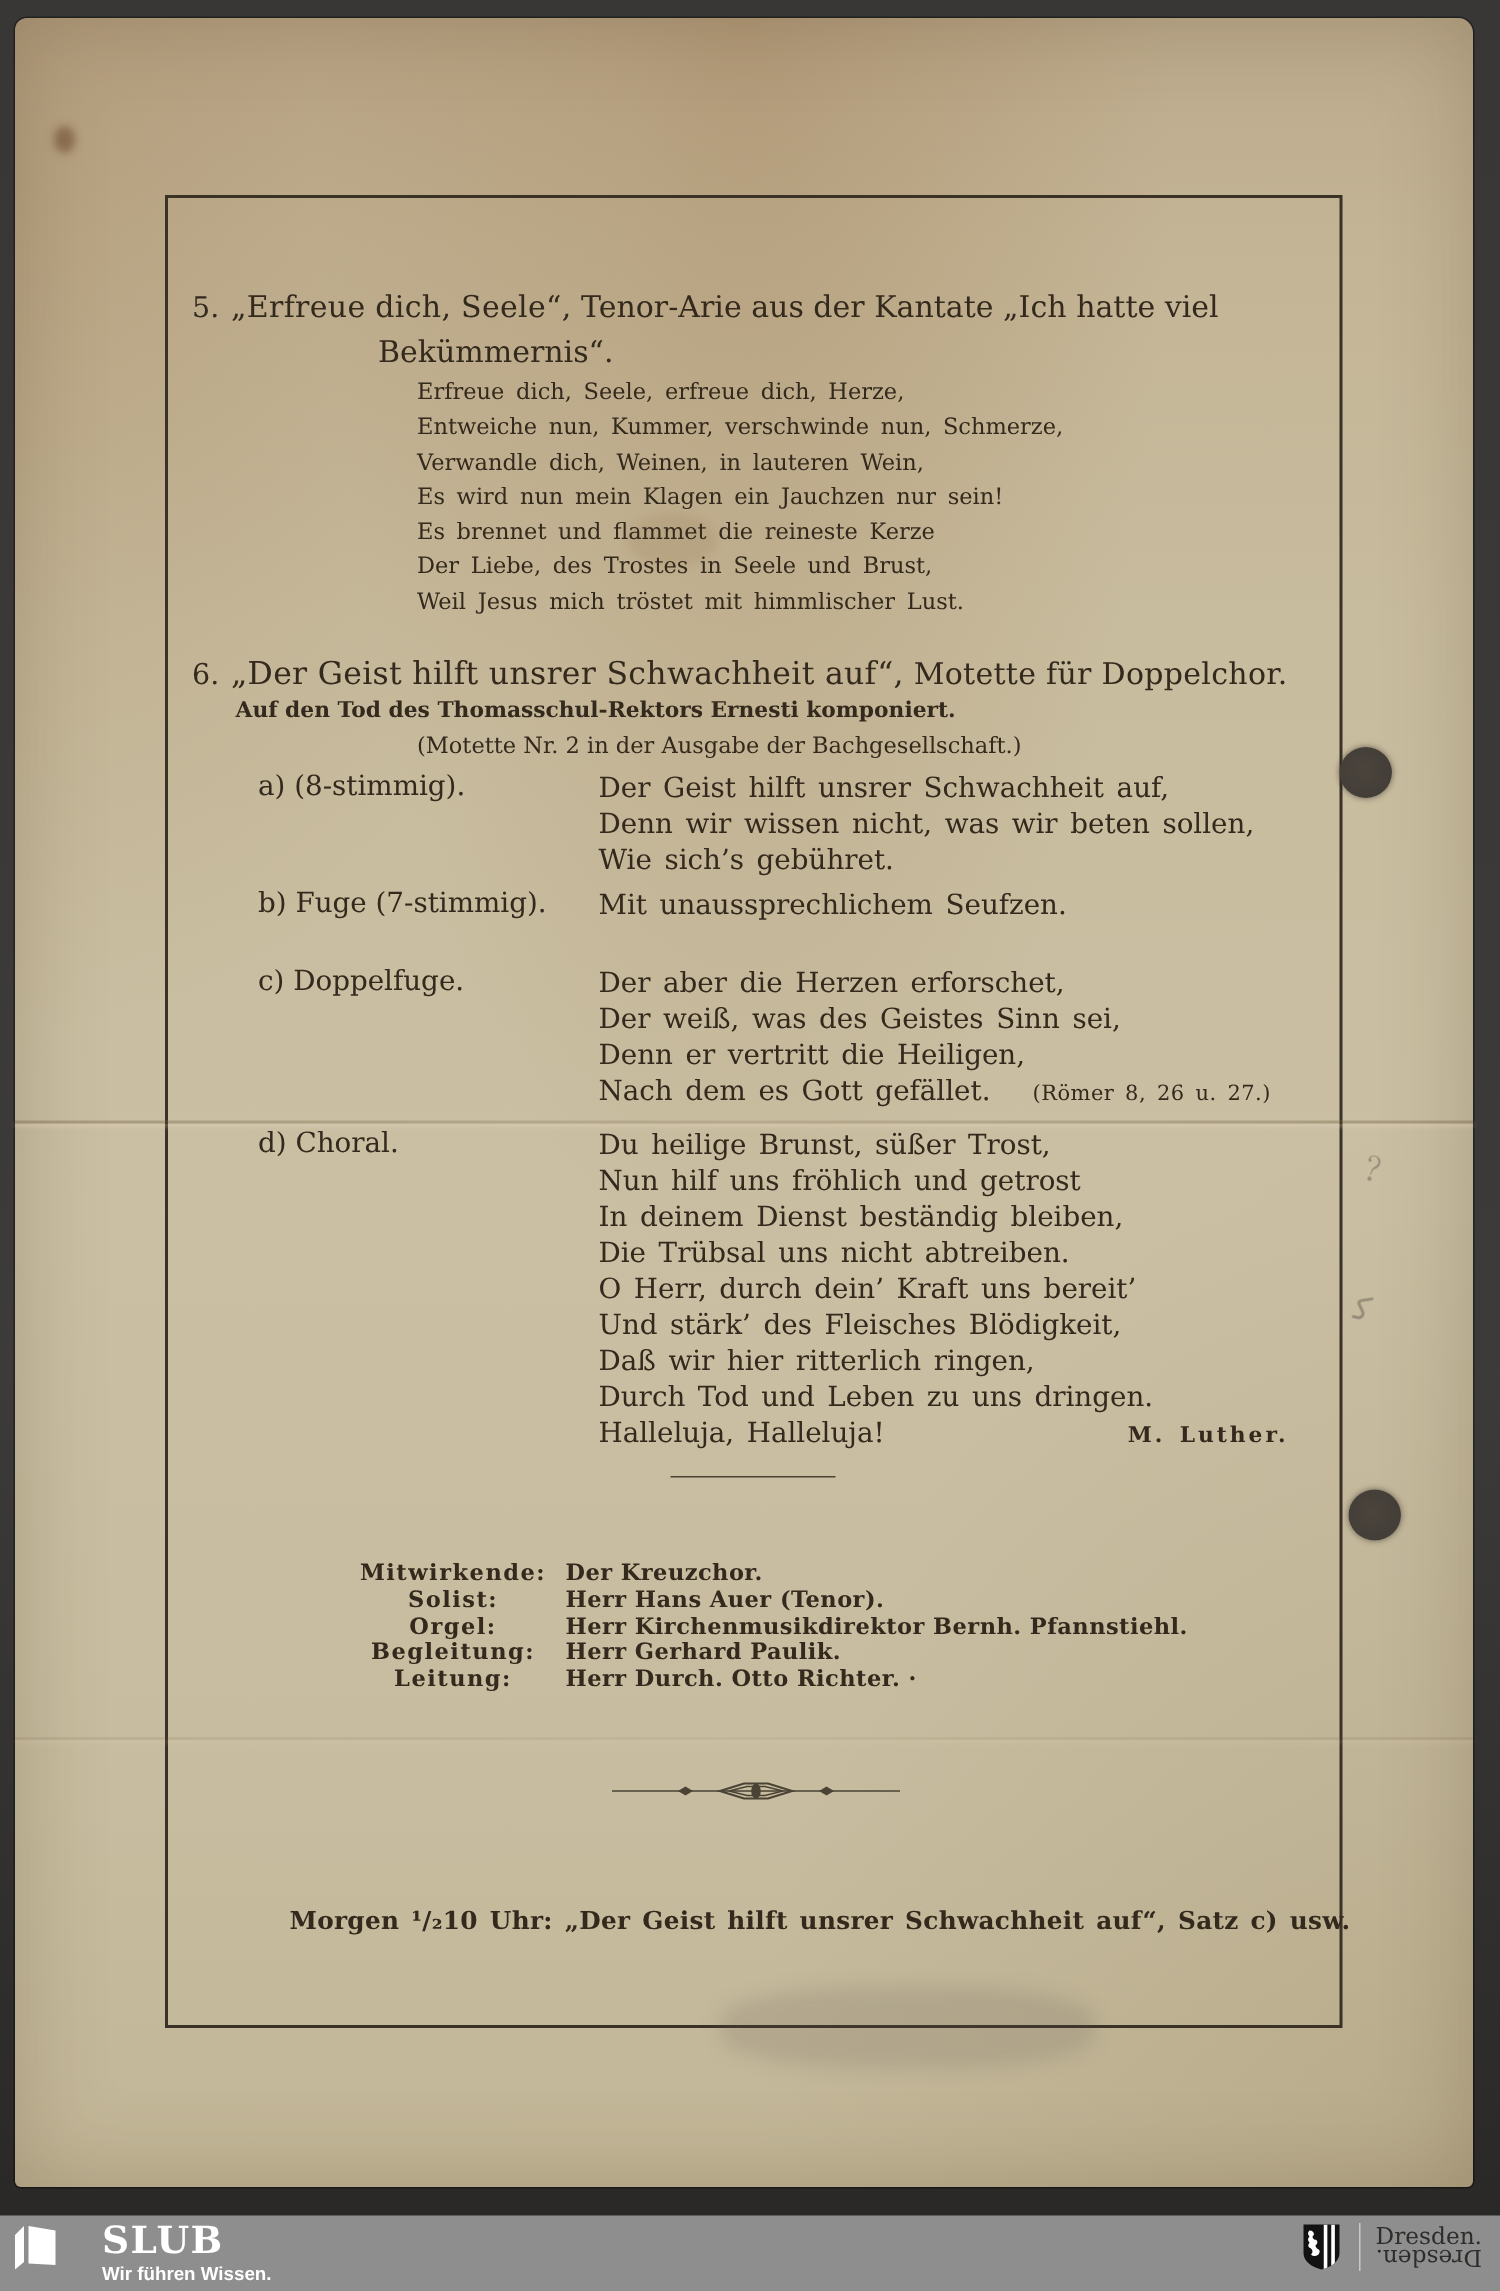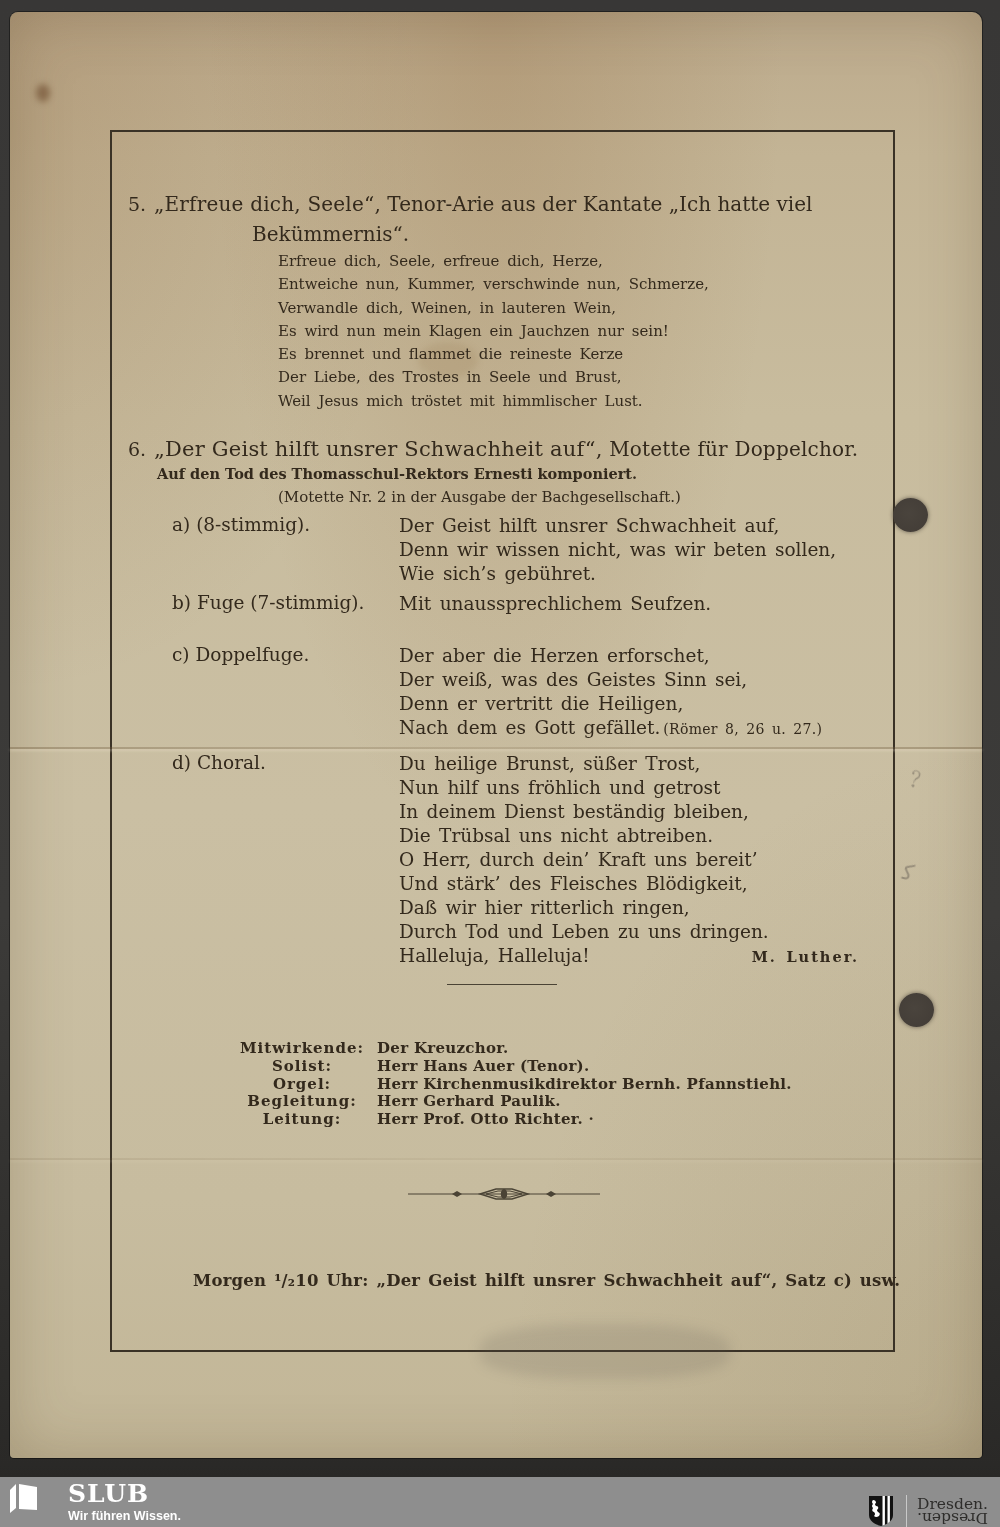--- a/index.html
+++ b/index.html
@@ -33,35 +33,35 @@
   .item-num{display:inline-block;width:26px;font-weight:normal;font-size:19px;}
   .t-bold{font-weight:normal;letter-spacing:.2px;margin-top:14px;}
   .t-reg{font-weight:normal;}
   .verse{font-size:15px;line-height:23.3px;word-spacing:3px;white-space:nowrap;}
   .subtitle{font-size:14.5px;font-weight:bold;white-space:nowrap;}
   .note{font-size:15px;white-space:nowrap;}
   .m-label{position:absolute;left:162px;font-size:18.5px;white-space:nowrap;}
   .m-text{position:absolute;left:389px;width:466px;font-size:18.5px;line-height:24px;word-spacing:2.5px;}
   .m-text div{white-space:nowrap;}
   .m-lastrow{display:flex;align-items:baseline;white-space:nowrap;}
-  .citation{font-size:14px;margin-left:3px;letter-spacing:.3px;}
+  .citation{font-size:14px;margin-left:28px;letter-spacing:.3px;}
   .attribution{margin-left:auto;margin-right:6px;font-size:14.5px;letter-spacing:2px;font-weight:bold;}
   .rule{position:absolute;height:1px;background:#4a4335;}
   .credits{font-size:15px;font-weight:bold;line-height:17.8px;}
   .credit-row{display:flex;white-space:nowrap;}
   .credit-role{width:136px;text-align:center;letter-spacing:1px;}
   .credit-val{margin-left:7px;letter-spacing:.3px;}
   .announce{font-size:16.5px;font-weight:bold;white-space:nowrap;letter-spacing:.2px;word-spacing:2px;}
   
   .footer{position:absolute;left:0;top:1477px;width:1000px;height:50px;background:#8e8e8e;}
   .slub{position:absolute;left:10px;top:4px;display:flex;}
   .slub-text{margin-left:30px;color:#fff;}
   .slub-name{font-family:"DejaVu Serif","Liberation Serif",serif;font-weight:bold;font-size:25px;line-height:25px;letter-spacing:1px;}
   .slub-slogan{font-family:"Liberation Sans","DejaVu Sans",sans-serif;font-weight:bold;font-size:12.5px;margin-top:3px;}
-  .dresden{position:absolute;right:12px;top:18px;display:flex;align-items:center;}
+  .dresden{position:absolute;right:12px;top:5px;display:flex;align-items:center;}
   .d-divider{width:1px;height:32px;background:#c9c9c9;margin:0 10px 0 12px;}
   .d-word{font-family:"DejaVu Serif","Liberation Serif",serif;color:#2e2d2b;font-size:15.5px;line-height:13px;}
   .d-word .mirror{display:block;transform:rotate(180deg);transform-origin:50% 50%;}
 </style>
 </head>
 <body>
 
 <div class="stage">
 
   <div class="paper ink">
@@ -156,21 +156,21 @@
       <div class="credit-row">
         <span class="credit-role">Orgel:</span>
         <span class="credit-val">Herr Kirchenmusikdirektor Bernh. Pfannstiehl.</span>
       </div>
       <div class="credit-row">
         <span class="credit-role">Begleitung:</span>
         <span class="credit-val">Herr Gerhard Paulik.</span>
       </div>
       <div class="credit-row">
         <span class="credit-role">Leitung:</span>
-        <span class="credit-val">Herr Prof. Otto Richter. ·</span>
+        <span class="credit-val">Herr Durch. Otto Richter. ·</span>
       </div>
     </div>
 
     <svg class="abs" style="left:398px;top:1174px;" width="192" height="16" viewBox="0 0 192 16">
       <line x1="0" y1="8" x2="192" y2="8" stroke="#4a4335" stroke-width="1"></line>
       <polygon points="44,8 49,5 54,8 49,11" fill="#4a4335"></polygon>
       <polygon points="138,8 143,5 148,8 143,11" fill="#4a4335"></polygon>
       <polygon points="72,8 88,3 104,3 120,8 104,13 88,13" fill="none" stroke="#4a4335" stroke-width="1.4"></polygon>
       <polygon points="78,8 90,5 102,5 114,8 102,11 90,11" fill="none" stroke="#4a4335" stroke-width="1"></polygon>
       <ellipse cx="96" cy="8" rx="3.2" ry="5" fill="#4a4335"></ellipse>

